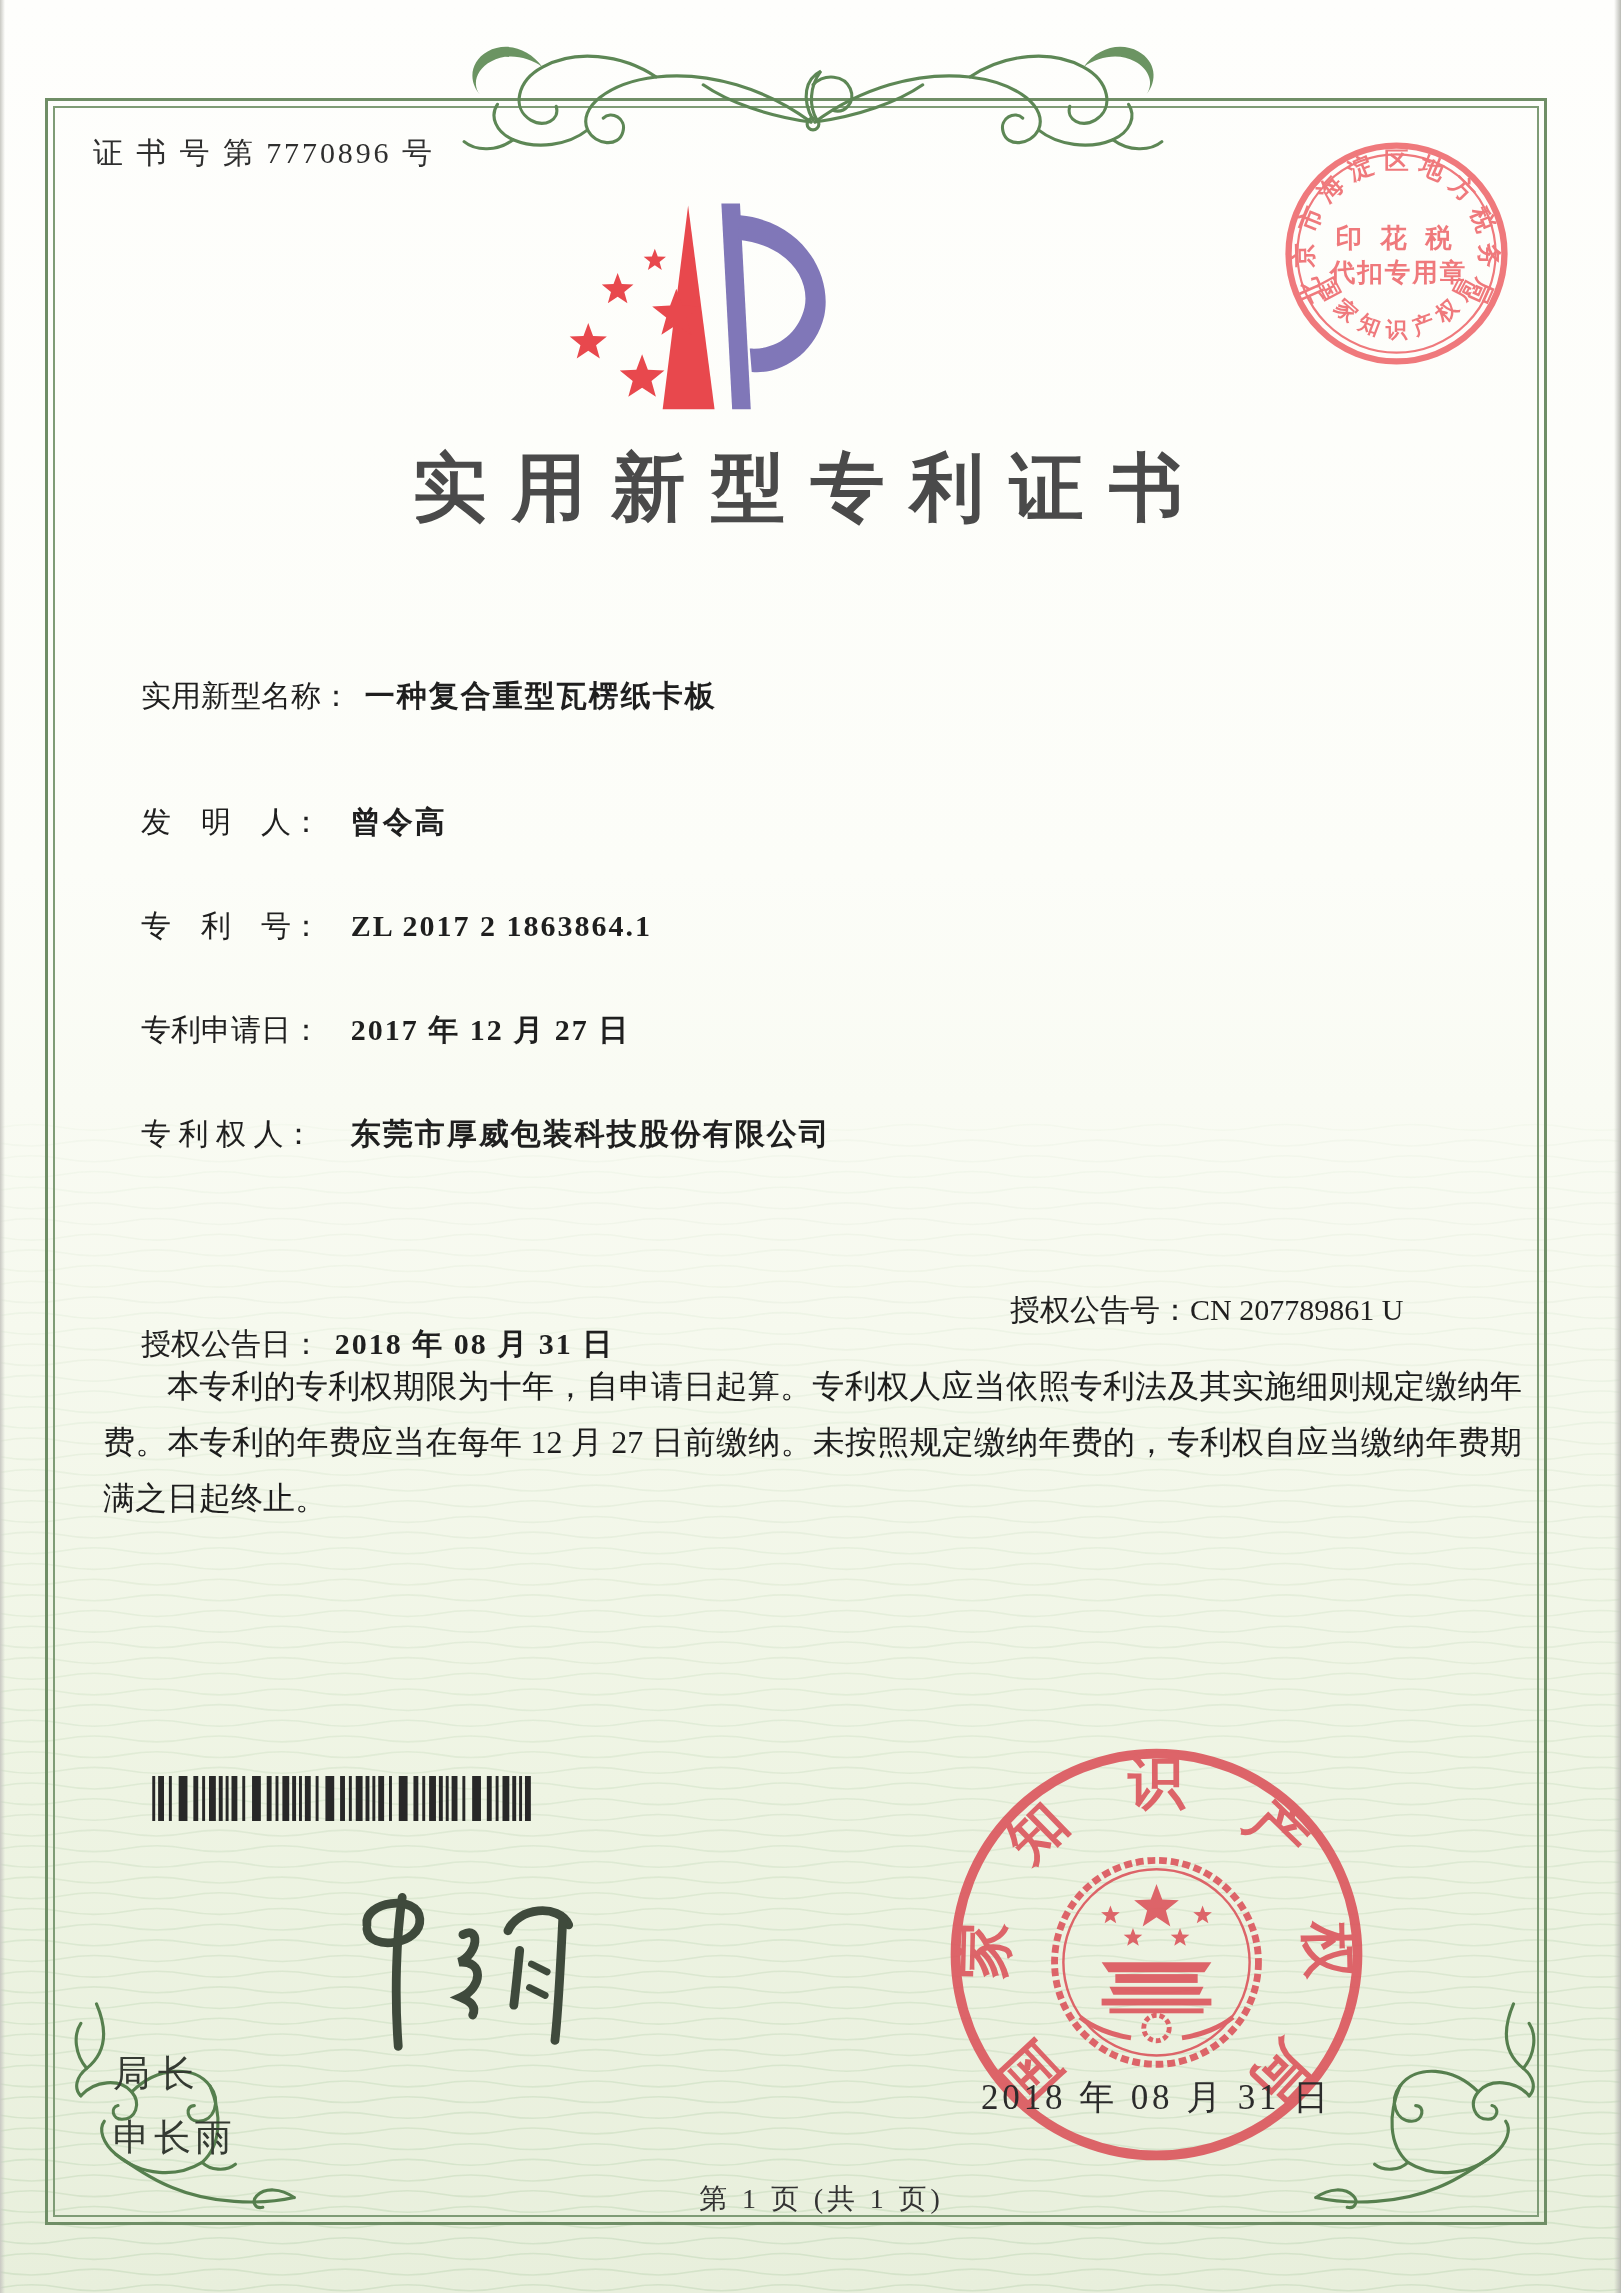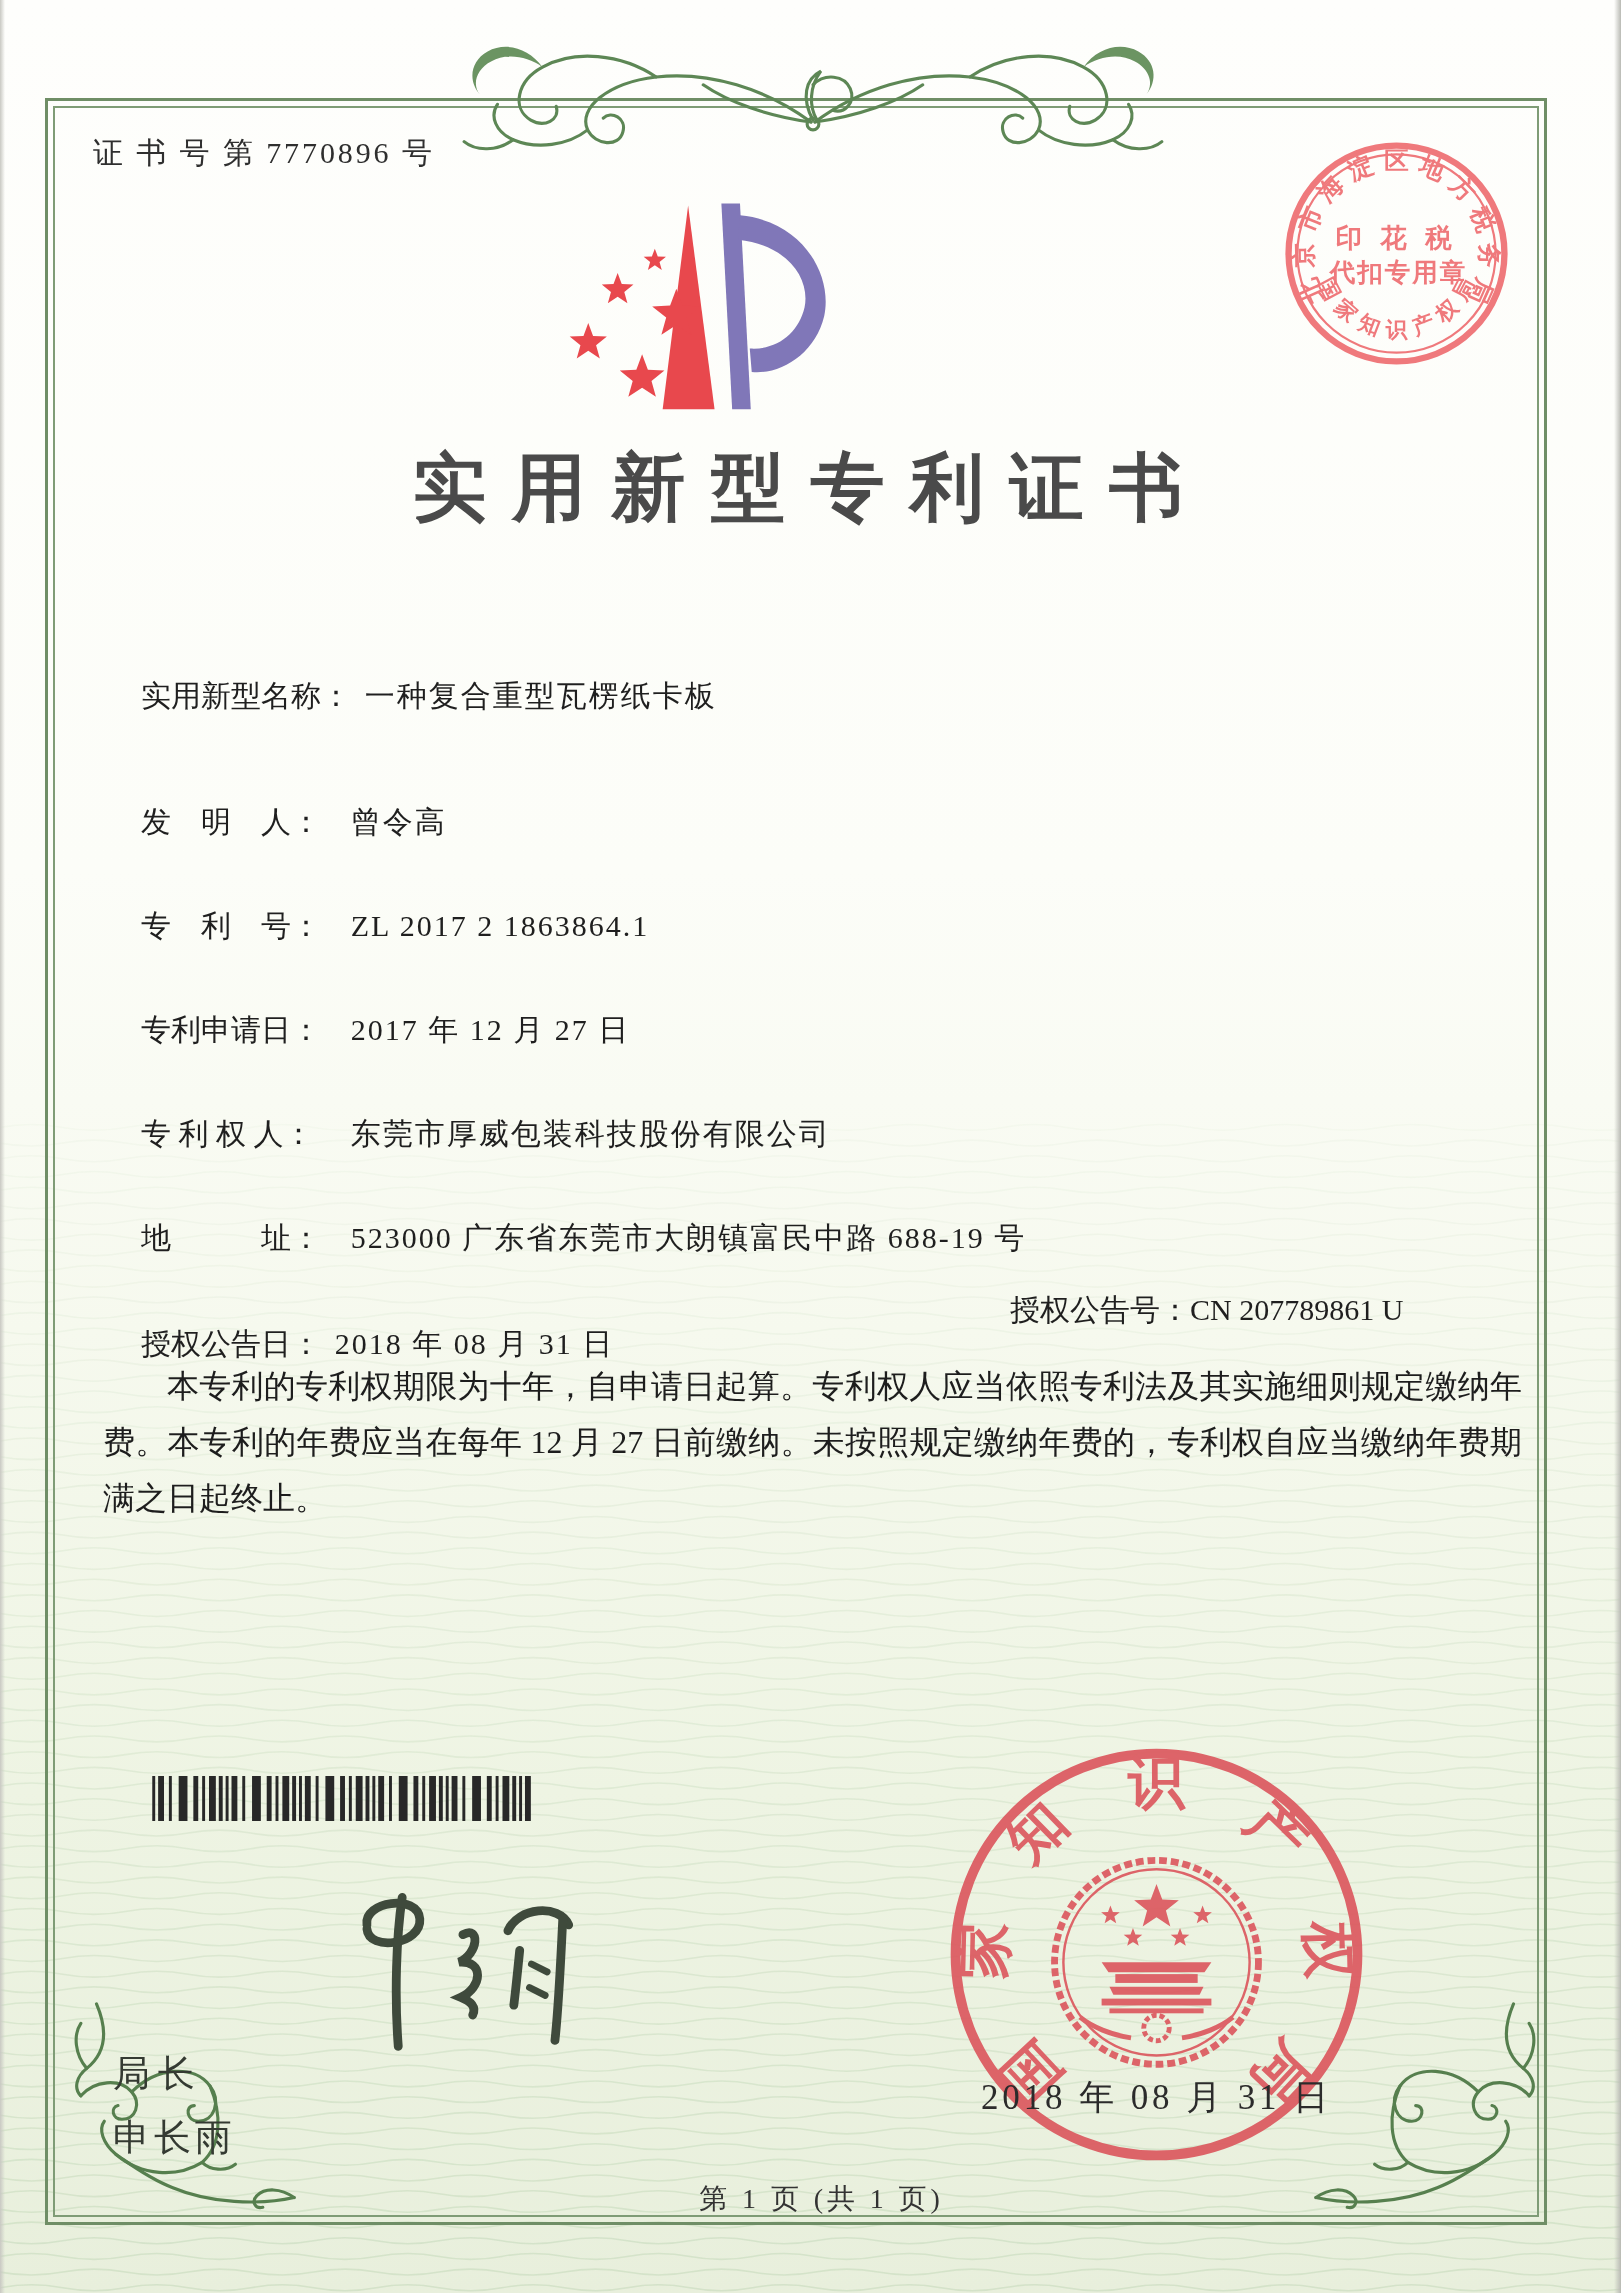--- a/index.html
+++ b/index.html
@@ -15,21 +15,21 @@
   svg{font-family:inherit;}
   .abs{position:absolute;}
   #bg-waves{left:0;top:0;z-index:0;}
   .frame{left:45px;top:98px;width:1502px;height:2127px;border:3.9px solid #6f8e66;z-index:1;box-sizing:border-box;}
   .frame .inner{position:absolute;inset:4.9px;border:2px solid #7f9c76;}
   .cert-no{left:93px;top:133px;font-size:30px;letter-spacing:2.9px;color:#2f2f2f;z-index:3;}
   .main-title{left:0;width:1621px;top:439px;text-align:center;font-size:74px;font-weight:bold;
     letter-spacing:25.5px;color:#4a4a4a;z-index:3;}
   .field-row{left:111px;font-size:30px;color:#1f1f1f;z-index:3;white-space:pre;}
   .flabel{display:inline-block;min-width:196px;}
-  .fvalue{margin-left:13.7px;letter-spacing:2px;}
+  .fvalue{margin-left:13.7px;letter-spacing:2px;font-weight:bold;}
   .grant-right{position:absolute;left:899px;top:0;white-space:pre;}
   .body-text{left:103px;top:1358px;width:1419px;font-size:32px;line-height:56px;
     text-align:justify;color:#1d1d1d;z-index:3;}
   .body-text p{margin:0 0 2px 0;text-indent:2em;}
   .sig-role{left:113px;top:2049px;font-size:37px;color:#343a32;z-index:3;letter-spacing:7.8px;}
   .sig-name{left:113px;top:2113px;font-size:37px;color:#343a32;z-index:3;letter-spacing:3.9px;text-align:center;}
   .seal-date{left:941px;top:2074px;width:431px;text-align:center;font-size:35px;color:#2b2b2b;
     letter-spacing:3.9px;z-index:5;font-weight:500;}
   .page-footer{left:0;width:1621px;top:2180px;text-align:center;font-size:28px;color:#333;
     letter-spacing:3.9px;z-index:3;padding-left:11px;}
@@ -212,23 +212,20 @@
   </div>
   <div class="abs field-row" style="top:872px">
     <span class="flabel">专　利　号：</span><span class="fvalue">ZL 2017 2 1863864.1</span>
   </div>
   <div class="abs field-row" style="top:976px">
     <span class="flabel">专利申请日：</span><span class="fvalue">2017 年 12 月 27 日</span>
   </div>
   <div class="abs field-row" style="top:1080px">
     <span class="flabel">专 利 权 人：</span><span class="fvalue">东莞市厚威包装科技股份有限公司</span>
   </div>
-  <div class="abs field-row" style="top:1184px">
-    <span class="flabel">地　　　址：</span><span class="fvalue">523000 广东省东莞市大朗镇富民中路 688-19 号</span>
-  </div>
   <div class="abs field-row" style="top:1290px;width:1419px">
     <span>授权公告日：</span><span class="fvalue">2018 年 08 月 31 日</span>
     <span class="grant-right"><span>授权公告号：</span><span>CN 207789861 U</span></span>
   </div>
 
   <div class="abs body-text">
     <p>本专利的专利权期限为十年，自申请日起算。专利权人应当依照专利法及其实施细则规定缴纳年费。本专利的年费应当在每年 12 月 27 日前缴纳。未按照规定缴纳年费的，专利权自应当缴纳年费期满之日起终止。</p>
   </div>
 
   <svg id="barcode" class="abs" style="left:150px;top:1776px;width:388px;height:45px;z-index:3" viewBox="0 0 396 46">

